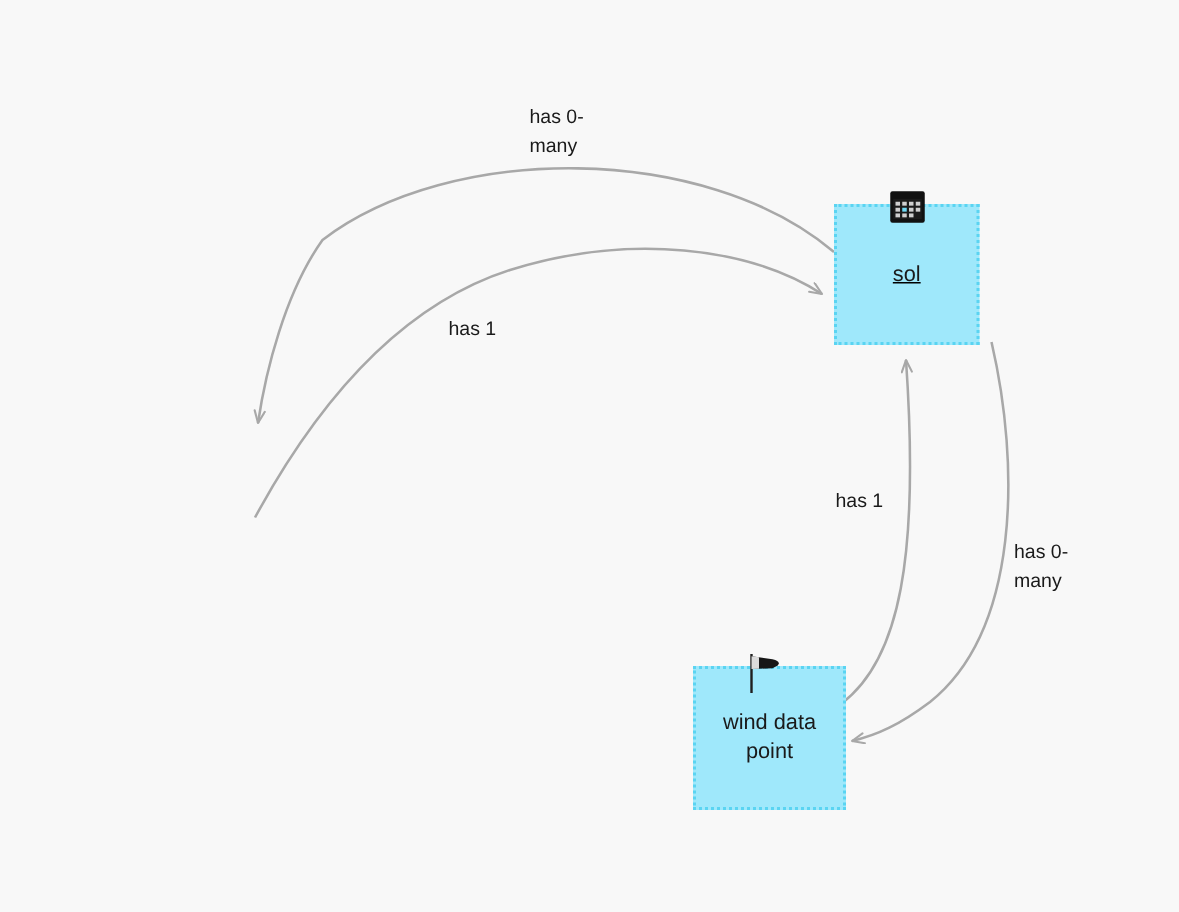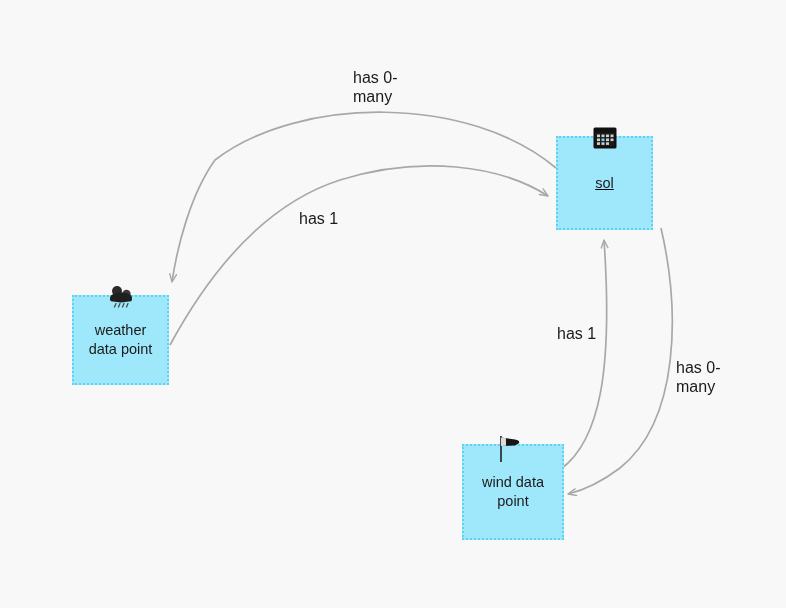--- a/index.html
+++ b/index.html
@@ -50,21 +50,21 @@
     position: absolute;
     width: 28px;
     height: 26px;
     left: 50%;
     transform: translateX(-50%);
     top: -13px;
     display: block;
   }
   .edge-label {
     position: absolute;
-    font-size: 16px;
+    font-size: 13px;
     line-height: 19px;
     color: #1a1a1a;
     white-space: pre-line;
   }
 </style>
 </head>
 <body>
 
 <div id="canvas">
 
@@ -77,38 +77,20 @@
 
     <path d="M 556,168 C 470,95 300,95 215,160 C 190,195 177,248 172,282" fill="none" stroke="#a8a8a8" stroke-width="1.7" marker-end="url(#arrowOpen)"></path>
 
     <path d="M 170,345 C 208,275 262,205 340,180 C 420,155 500,165 548,196" fill="none" stroke="#a8a8a8" stroke-width="1.7" marker-end="url(#arrowOpen)"></path>
 
     <path d="M 561,469 C 600,440 613,370 604,240" fill="none" stroke="#a8a8a8" stroke-width="1.7" marker-end="url(#arrowOpen)"></path>
 
     <path d="M 661,228 C 680,310 680,420 620,468 C 600,483 585,490 568,494" fill="none" stroke="#a8a8a8" stroke-width="1.7" marker-end="url(#arrowOpen)"></path>
   </svg>
 
-  <div class="node" style="left:72px; top:295px; width:97px; height:90px;">
-    <span class="node-icon">
-      <svg viewBox="0 0 28 26" width="28" height="26">
-        <circle cx="10" cy="7" r="5" fill="#2b2b2b"></circle>
-        <circle cx="19.5" cy="10" r="4.2" fill="#3a3a3a"></circle>
-        <ellipse cx="14" cy="13.5" rx="11" ry="5" fill="#1f1f1f"></ellipse>
-        <rect x="3" y="13" width="22" height="4.5" rx="2.2" fill="#1f1f1f"></rect>
-        <g stroke="#4a4a4a" stroke-width="1.3" stroke-linecap="round">
-          <line x1="9" y1="19.5" x2="7.5" y2="23"></line>
-          <line x1="13" y1="19.5" x2="11.5" y2="23"></line>
-          <line x1="17" y1="19.5" x2="15.5" y2="23"></line>
-          <line x1="21" y1="19.5" x2="19.5" y2="23"></line>
-        </g>
-      </svg>
-    </span>
-    <span class="node-label">weather
-data point</span>
-  </div>
 
   <div class="node" style="left:556px; top:136px; width:97px; height:94px;text-decoration:underline;">
     <span class="node-icon" style="width:24px; height:22px; top:-11px;">
       <svg viewBox="0 0 24 22" width="24" height="22">
         <rect x="0.5" y="0.5" width="23" height="21" rx="1.5" fill="#111111"></rect>
         <rect x="2.5" y="5.5" width="19" height="13.5" fill="#1b1b1b"></rect>
         <g fill="#cfcfcf">
           <rect x="4" y="7.5" width="3" height="2.6"></rect>
           <rect x="8.5" y="7.5" width="3" height="2.6"></rect>
           <rect x="13" y="7.5" width="3" height="2.6"></rect>

